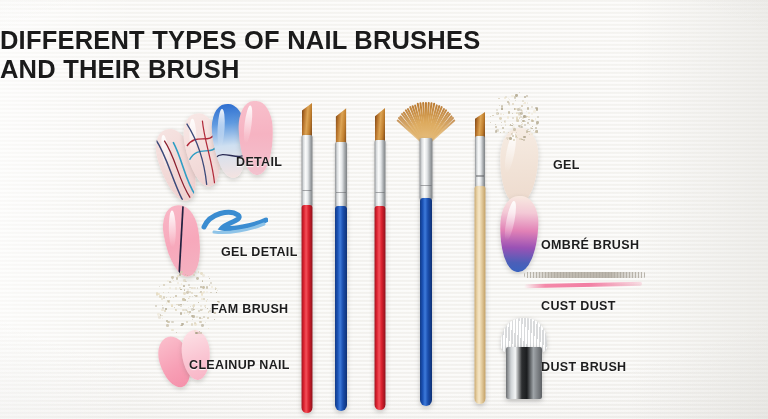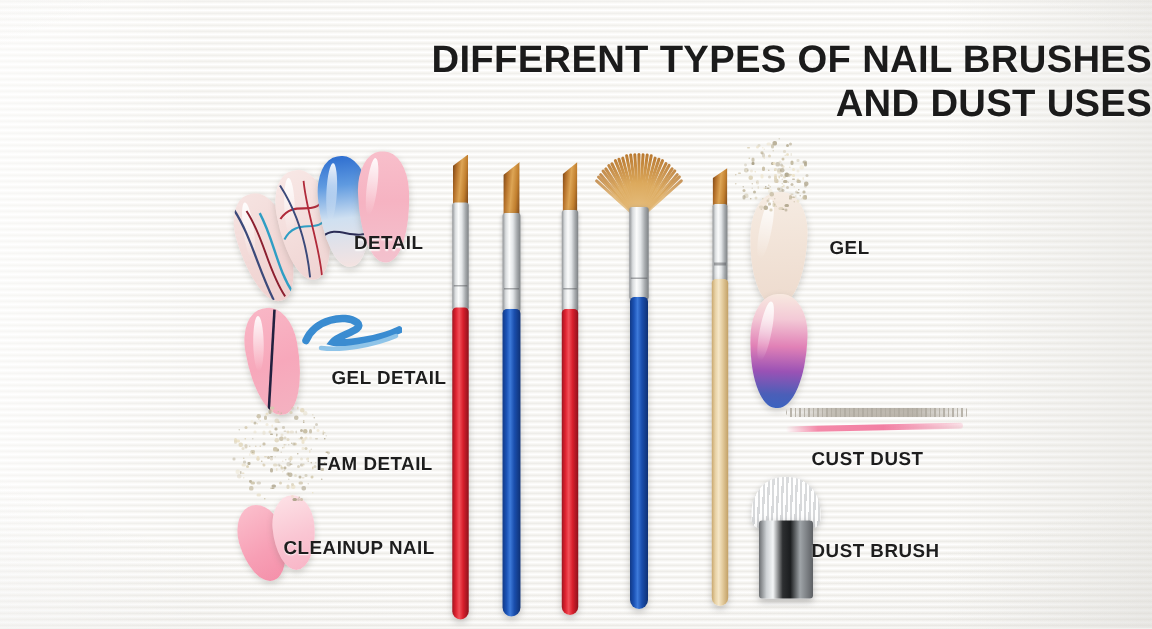--- a/index.html
+++ b/index.html
@@ -21,21 +21,21 @@
       linear-gradient(180deg,#fbfaf8 0%,#f4f3f0 45%,#eceae6 100%);
   }
   
   #poster:after{
     content:"";position:absolute;inset:0;pointer-events:none;
     background:radial-gradient(125% 100% at 50% 42%,rgba(255,255,255,0) 52%,rgba(150,148,142,.17) 100%);
   }
 
   
   .title{
-    position:absolute;left:0;right:0;top:26px;text-align:right;
+    position:absolute;left:0;right:0;top:26px;text-align:left;
     font-weight:bold;color:#1b1b1b;letter-spacing:.2px;
     line-height:1.14;font-size:25.5px;z-index:6;
     text-shadow:0 1px 1px rgba(255,255,255,.85);
   }
   .title .l2{font-size:25.5px;}
 
   
   .lbl{
     position:absolute;z-index:7;color:#1d1d1d;font-weight:bold;
     font-size:12.5px;letter-spacing:.35px;white-space:nowrap;
@@ -165,21 +165,21 @@
   
   .swoosh{position:absolute;z-index:3;}
 </style>
 </head>
 <body>
 
 <div id="poster">
 
   <div class="title">
     <div class="l1">DIFFERENT TYPES OF NAIL BRUSHES</div>
-    <div class="l2">AND DUST USES</div>
+    <div class="l2">AND THEIR BRUSH</div>
   </div>
 
   <div>
     <div class="nail dn n1">
       <div class="gloss"></div>
       <svg class="strokes" viewBox="0 0 34 74">
         <path d="M4 6 C10 26 8 48 12 72" stroke="#3c4a7a" stroke-width="1.5" fill="none"></path>
         <path d="M12 10 C18 30 14 52 20 72" stroke="#8c2030" stroke-width="1.3" fill="none"></path>
         <path d="M20 14 C24 34 20 54 26 72" stroke="#2f9ec4" stroke-width="1.6" fill="none"></path>
       </svg>
@@ -632,20 +632,21 @@
   </div>
 
   <div class="brush" style="left:468px;top:112px;width:24px;height:298px;">
     <div class="bristle tip-angled" style="top:0;width:10px;height:26px;clip-path:polygon(0 26%,100% 0,100% 100%,0 100%);"></div>
     <div class="ferrule" style="top:24px;width:10px;height:52px;"></div>
     <div class="handle h-wood" style="top:74px;width:11px;height:218px;"></div>
   </div>
 
   <div class="lbl" style="left:236px;top:155px;">DETAIL</div>
   <div class="lbl" style="left:221px;top:245px;">GEL DETAIL</div>
-  <div class="lbl" style="left:211px;top:302px;">FAM DETAIL</div>
+  <div class="lbl" style="left:211px;top:302px;">FAM BRUSH</div>
   <div class="lbl" style="left:189px;top:358px;">CLEAINUP NAIL</div>
 
   <div class="lbl" style="left:541px;top:158px;margin-left:12px;">GEL</div>
+  <div class="lbl" style="left:541px;top:238px;">OMBRÉ BRUSH</div>
   <div class="lbl" style="left:541px;top:299px;">CUST DUST</div>
   <div class="lbl" style="left:541px;top:360px;">DUST BRUSH</div>
 
 </div>
 
 </body></html>

